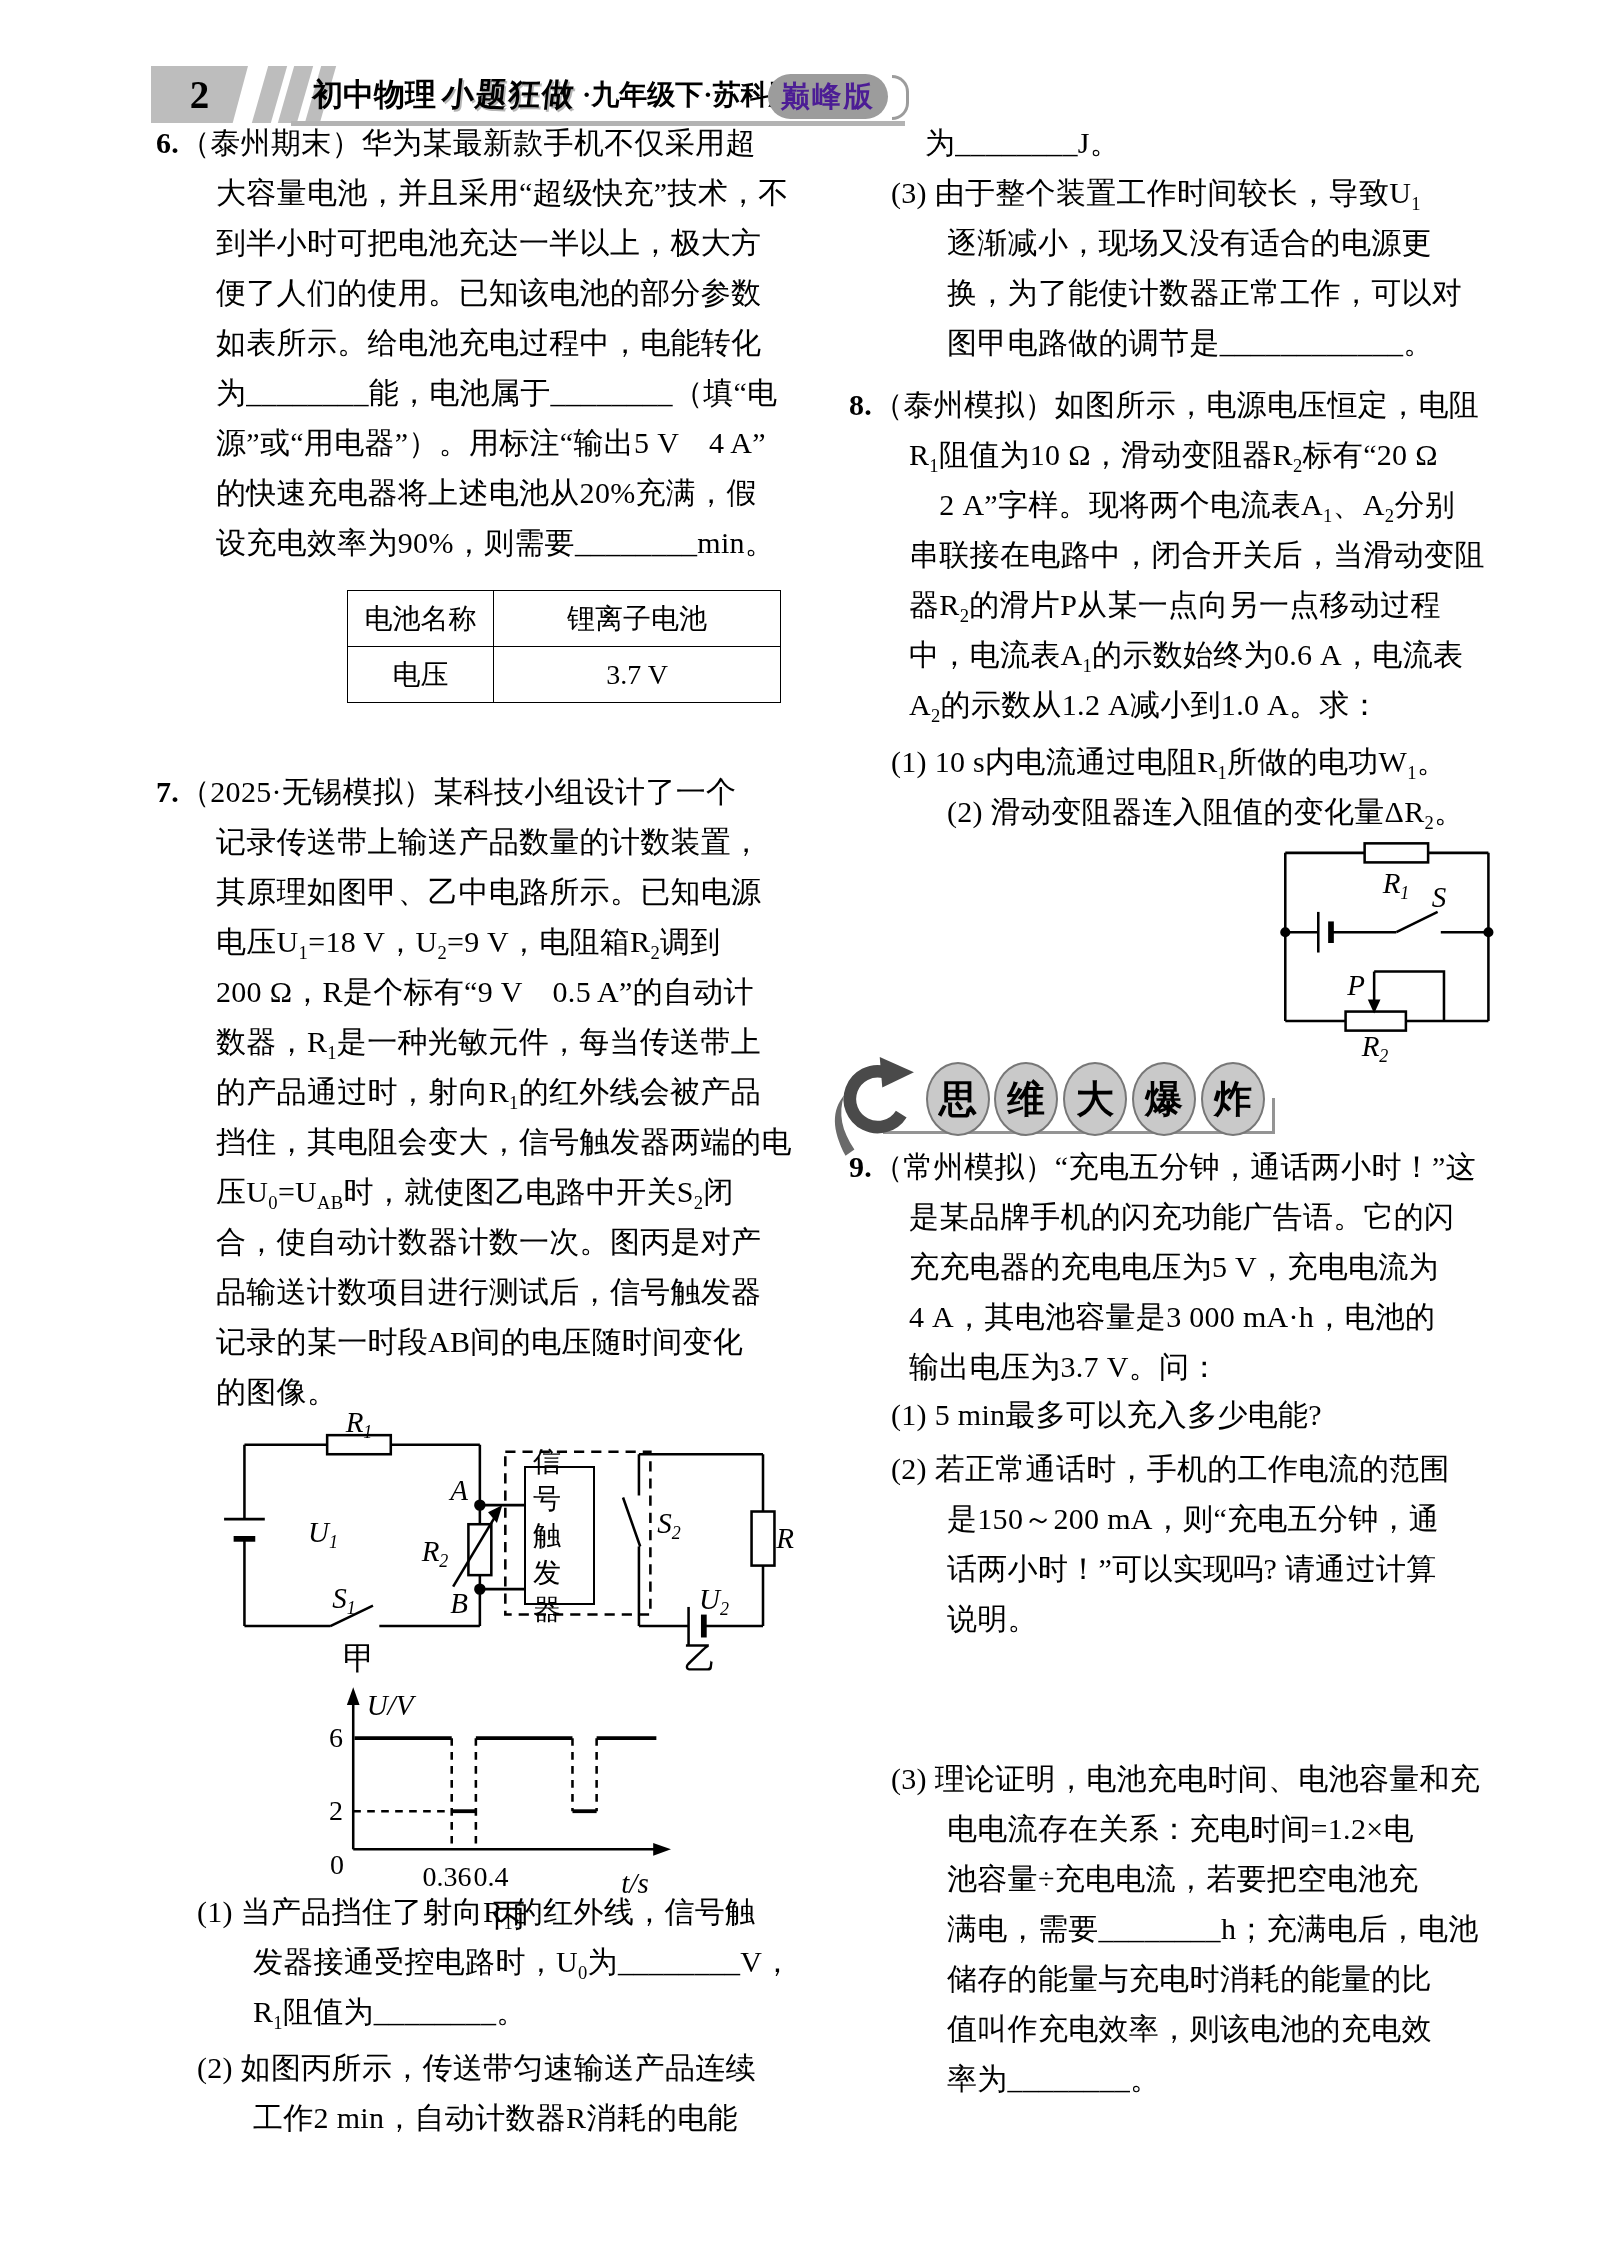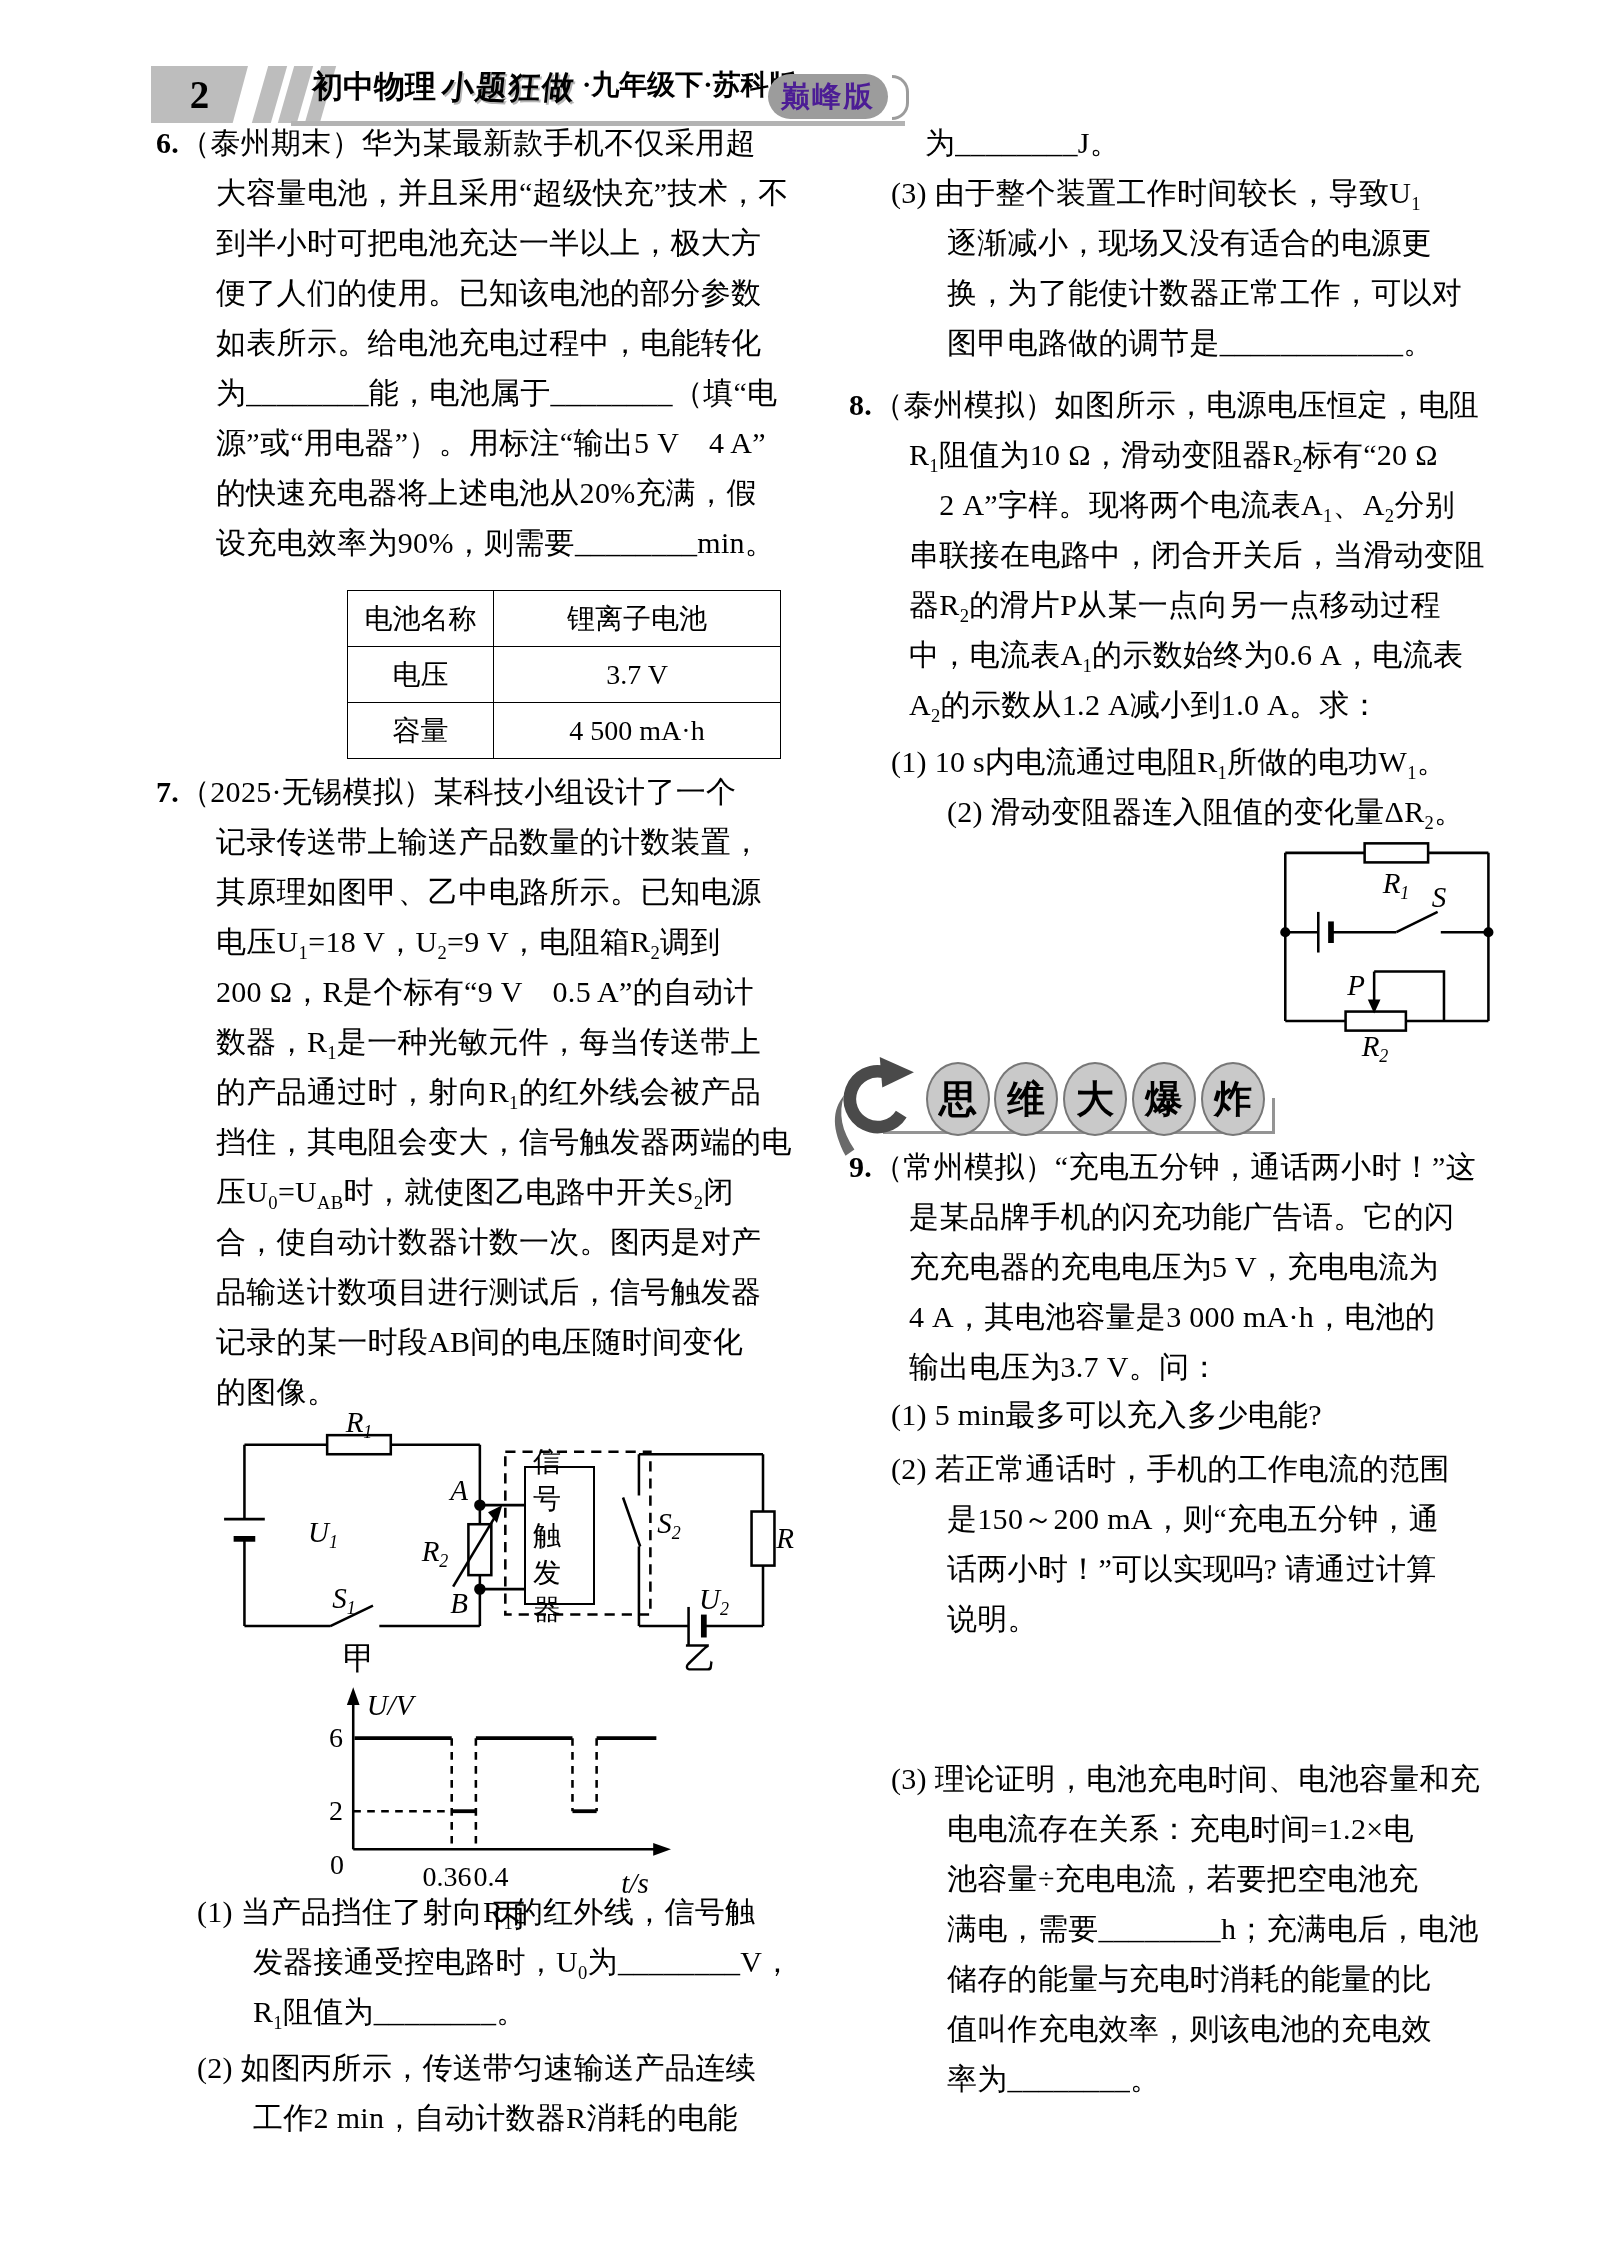--- a/index.html
+++ b/index.html
@@ -9,21 +9,21 @@
     overflow:hidden;
   }
   
   .hdr-block { position:absolute; left:151px; top:66px; width:97px; height:57px;
     background:#bdbdbd; clip-path:polygon(0 0,100% 0,calc(100% - 15.3px) 100%,0 100%);
     display:flex; align-items:center; justify-content:center; }
   .hdr-page-num { font-size:39px; font-weight:bold; }
   .hdr-stripe { position:absolute; top:66px; width:19px; height:57px; background:#bdbdbd;
     transform:skewX(-16deg); }
   .hdr-title { position:absolute; left:312px; top:66px; height:57px; display:flex;
-    align-items:flex-start; white-space:nowrap; }
+    align-items:center; white-space:nowrap; }
   .hdr-title-main { font-size:31px; font-weight:bold; }
   .hdr-title-logo { font-size:32px; font-weight:900; margin:0 6.4px; transform:skewX(-6deg);
     text-shadow:1.9px 1.9px 0 #b5b5b5; letter-spacing:1.3px; }
   .hdr-title-suffix { font-size:28px; font-weight:bold; }
   .hdr-badge { position:absolute; left:768px; top:74px; width:120px; height:45px;
     background:#9c9c9c; border-radius:23px; color:#4c1d95; font-size:29px; font-weight:bold;
     display:flex; align-items:center; justify-content:center; letter-spacing:2.5px; }
   .hdr-badge-tail { position:absolute; left:892px; top:75px; width:14px; height:39px;
     border:3.8px solid #9c9c9c; border-left:none; border-radius:0 21.6px 21.6px 0; }
   .hdr-rule { position:absolute; left:291px; top:121px; width:614px; height:4.5px; background:#b3b3b3; }
@@ -86,24 +86,20 @@
 <table class="batt">
   <tbody>
       <tr>
     <td class="c1">电池名称</td>
     <td class="c2">锂离子电池</td>
   </tr>
   <tr>
     <td class="c1">电压</td>
     <td class="c2">3.7 V</td>
   </tr>
-  <tr>
-    <td class="c1">容量</td>
-    <td class="c2">4 500 mA·h</td>
-  </tr>
 </tbody>
   </table>
 
 <div class="p qp" style="left:156px; top:767px; width:646px;">
   <span class="qnum">7.</span>
   <div class="qlines">（2025·无锡模拟）某科技小组设计了一个<br>记录传送带上输送产品数量的计数装置，<br>其原理如图甲、乙中电路所示。已知电源<br>电压U<sub>1</sub>=18 V，U<sub>2</sub>=9 V，电阻箱R<sub>2</sub>调到<br>200 Ω，R是个标有“9 V　0.5 A”的自动计<br>数器，R<sub>1</sub>是一种光敏元件，每当传送带上<br>的产品通过时，射向R<sub>1</sub>的红外线会被产品<br>挡住，其电阻会变大，信号触发器两端的电<br>压U<sub>0</sub>=U<sub>AB</sub>时，就使图乙电路中开关S<sub>2</sub>闭<br>合，使自动计数器计数一次。图丙是对产<br>品输送计数项目进行测试后，信号触发器<br>记录的某一时段AB间的电压随时间变化<br>的图像。</div>
 </div>
 
 <div class="fig" style="left:149px; top:1416px; width:649px; height:261px;">
   <svg width="649" height="261" viewBox="0 0 1020 410">

